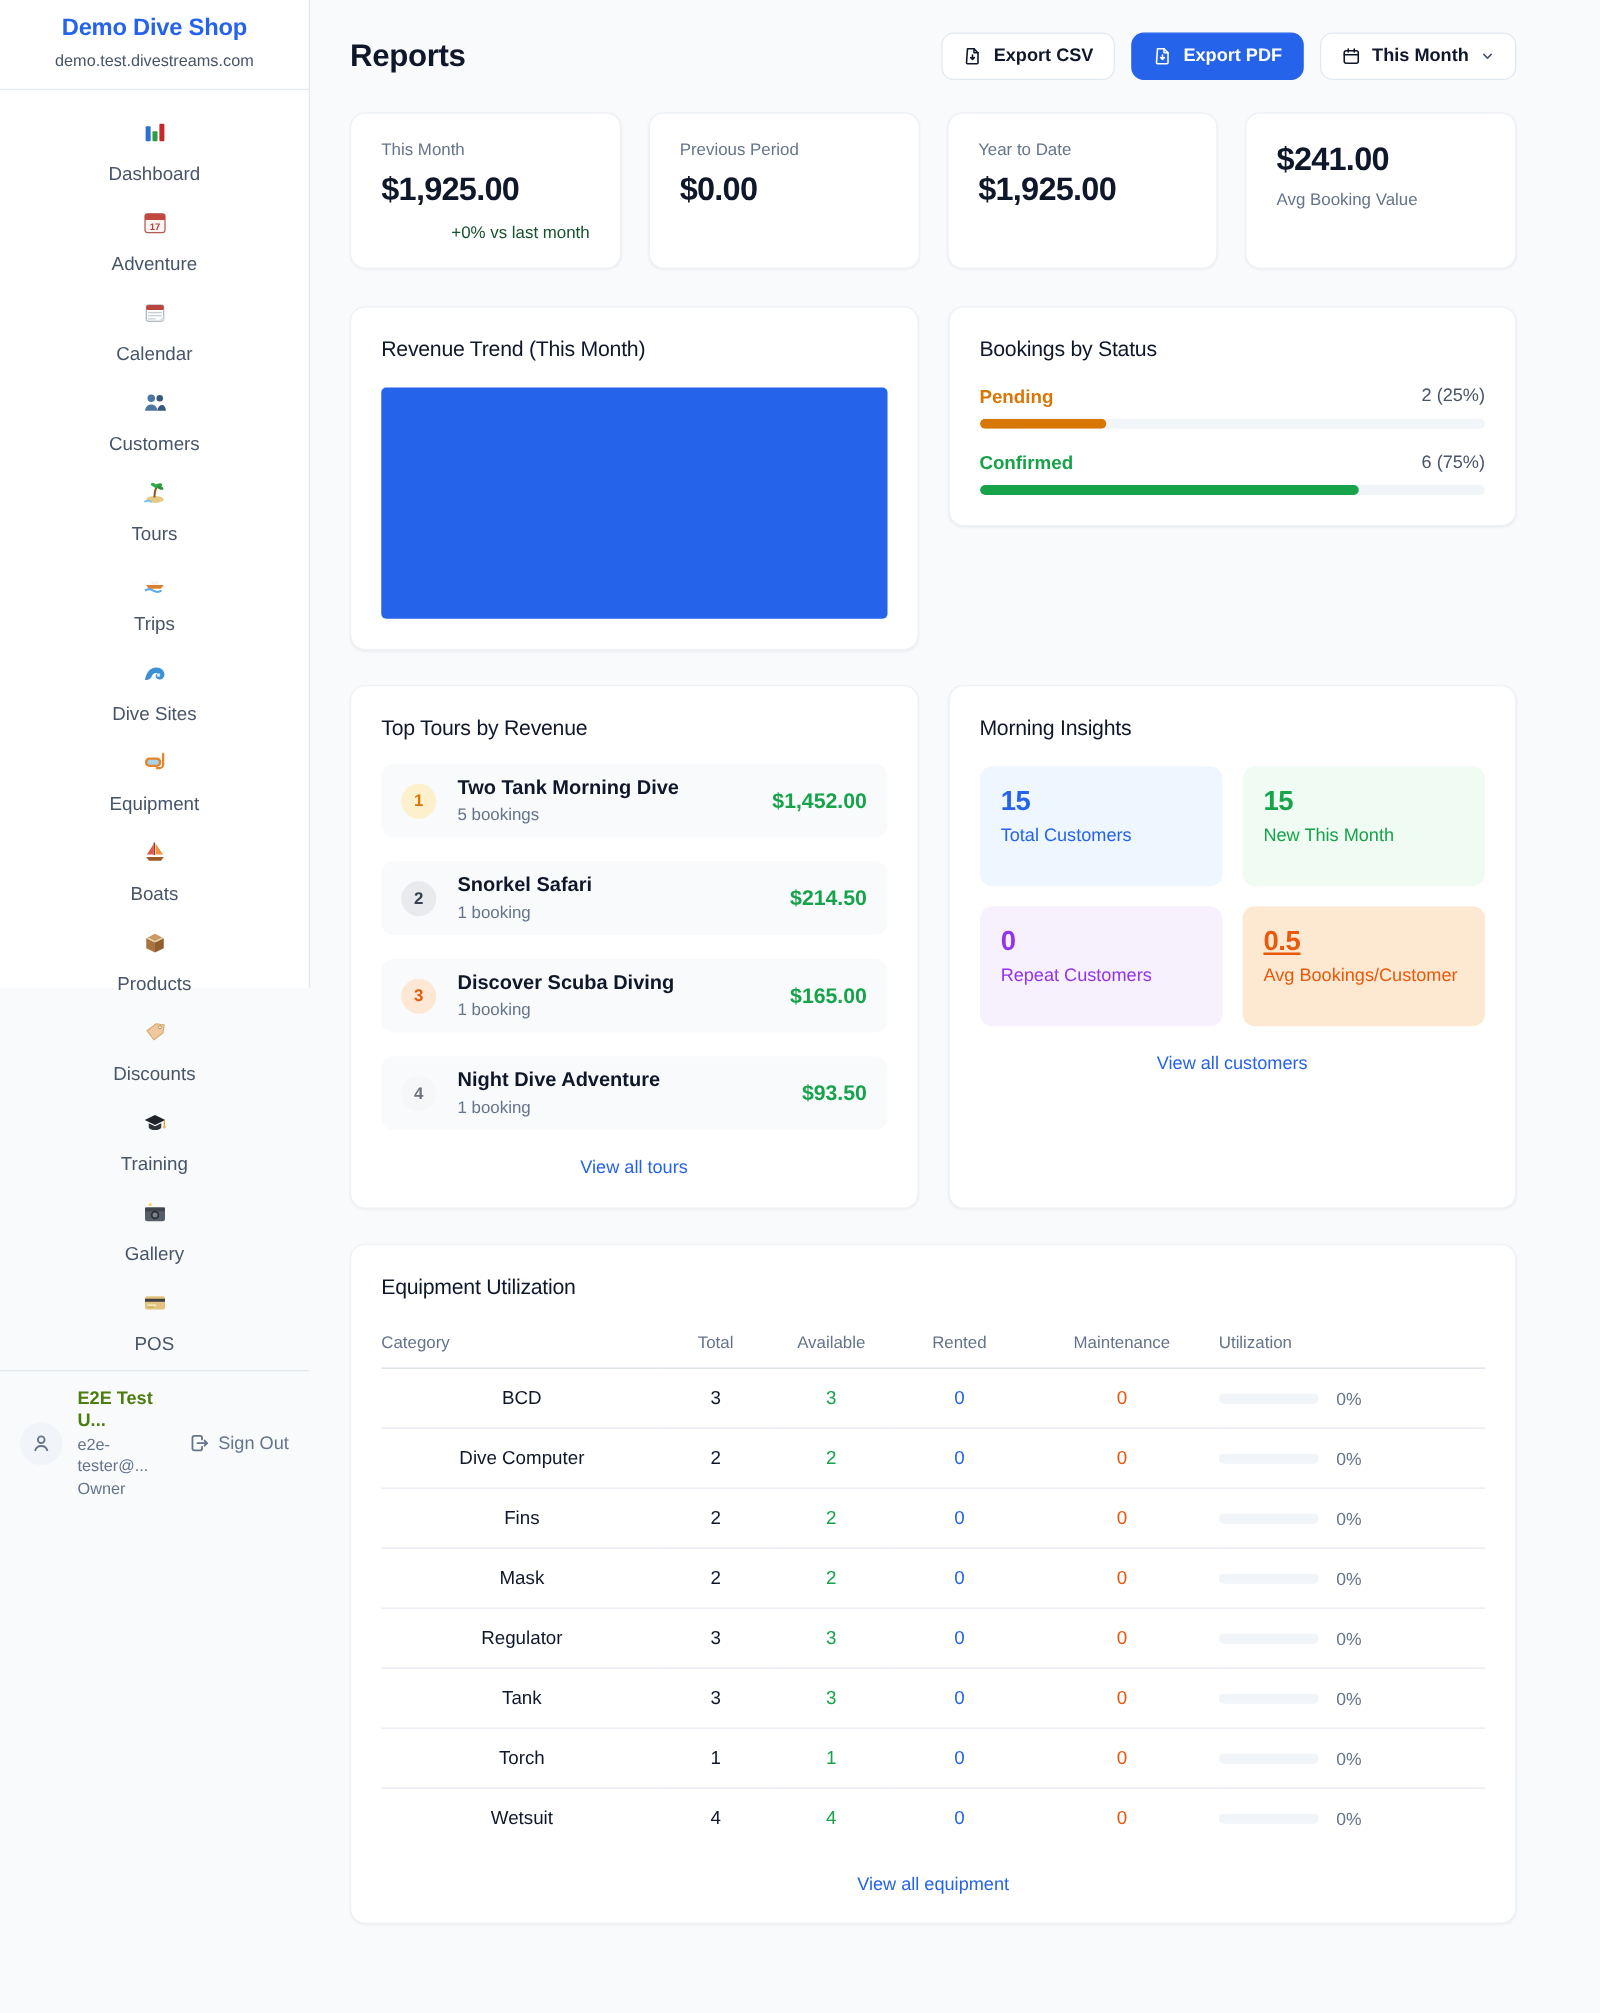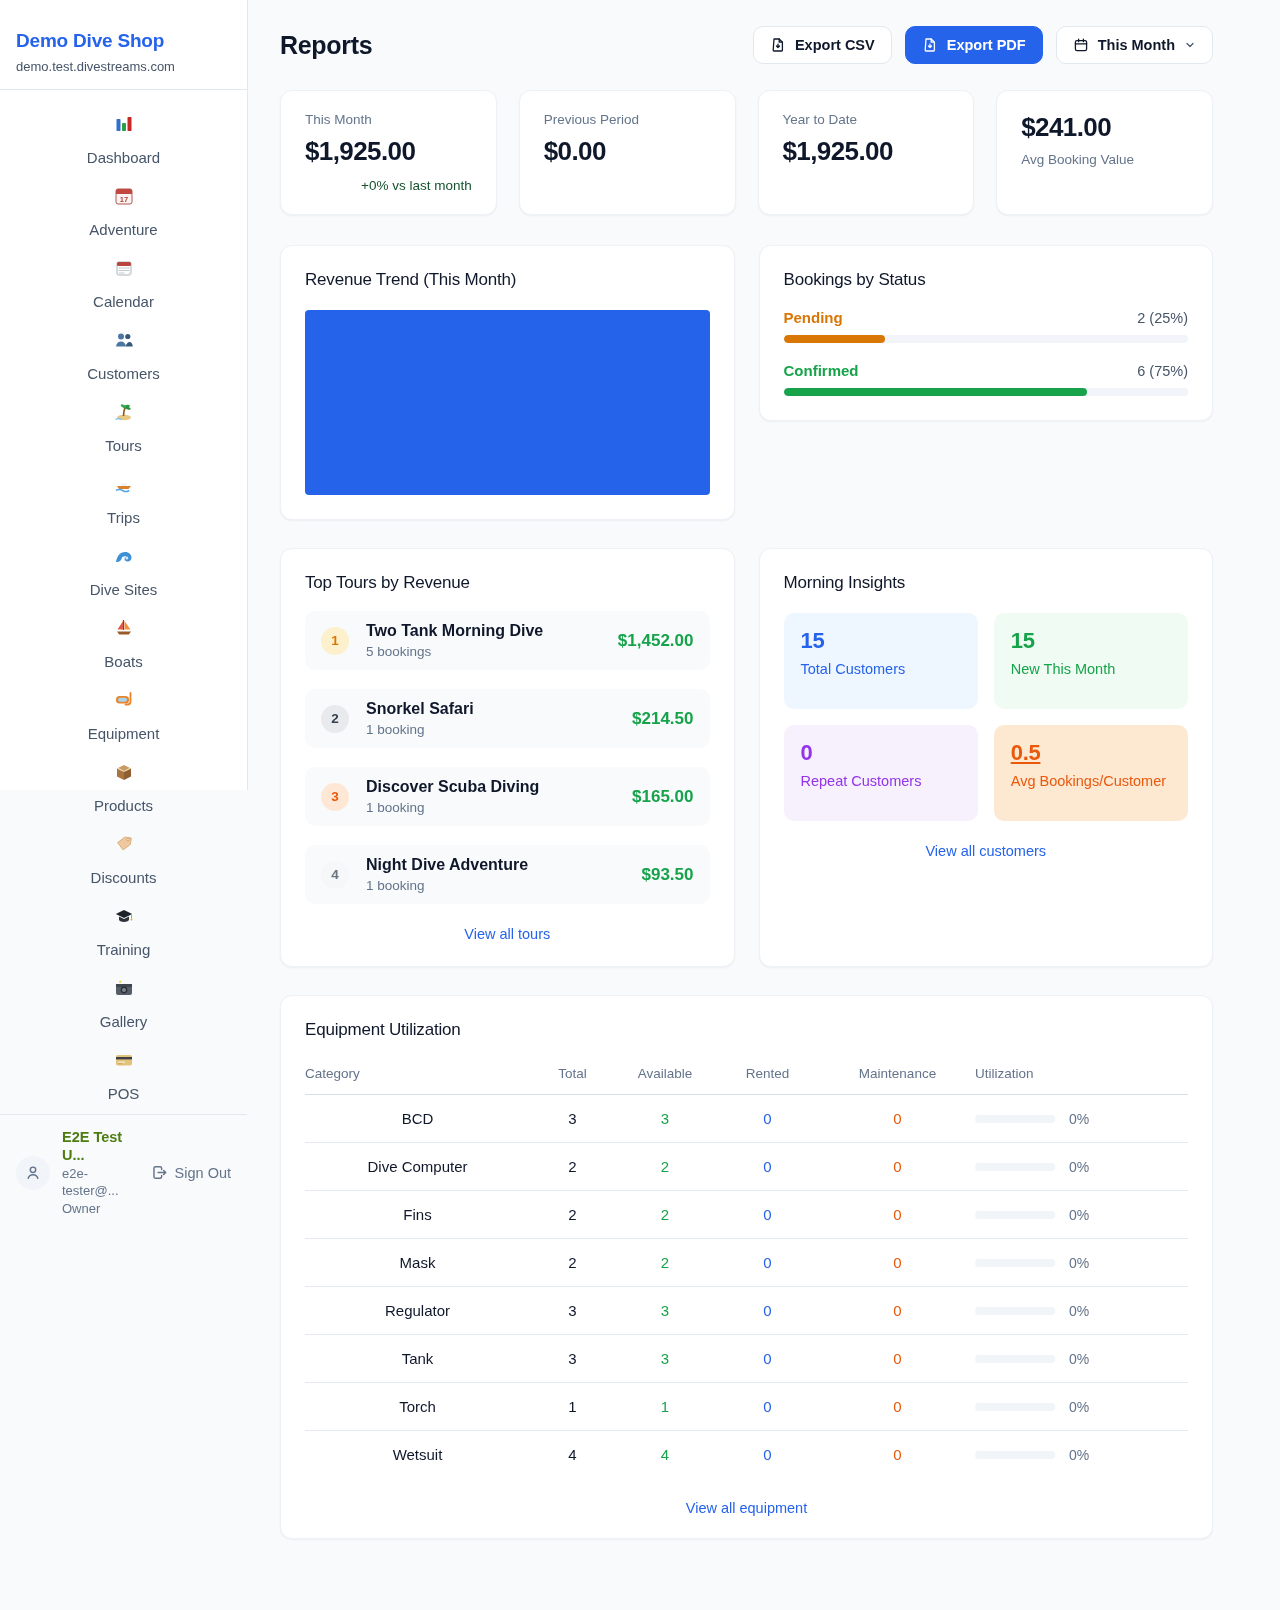--- a/index.html
+++ b/index.html
@@ -12,21 +12,21 @@
     -webkit-font-smoothing:antialiased;
   }
   .app { display:flex; align-items:flex-start; }
 
   
   .sidebar {
     width:248px; min-width:248px; height:790px;
     background:#ffffff; border-right:1px solid #e2e8f0;
     display:flex; flex-direction:column;
   }
-  .brand { padding:30px 16px 15px; border-bottom:1px solid #e2e8f0; }
+  .brand { padding:12px 16px 15px; border-bottom:1px solid #e2e8f0;text-align:center; }
   .brand-name { color:#2563eb; font-size:19px; font-weight:700; letter-spacing:-0.2px; }
   .brand-domain { color:#475569; font-size:13px; margin-top:7px; }
   .nav { padding:14px 8px 0; flex:1; }
   .nav-item {
     display:flex; align-items:center; gap:15px;
     padding:10px 16px; border-radius:8px;
     color:#475569; font-size:15px; cursor:pointer;flex-direction:column;
   }
   .nav-icon { width:20px; height:20px; display:inline-flex; }
   .nav-icon svg { width:20px; height:20px; }
@@ -76,21 +76,21 @@
   .two-col { display:grid; grid-template-columns:1fr 1fr; gap:24px; align-items:start; margin-bottom:28px; }
   .two-col.stretch { align-items:stretch; }
   .card-title { font-size:17px; font-weight:400; letter-spacing:-0.2px; }
   .pad { padding:24px; }
 
   
   .chart-block { margin-top:20px; height:185px; background:#2563eb; border-radius:4px; }
 
   
   .status-row { margin-top:19px; }
-  .status-head { display:flex; justify-content:space-between; align-items:center; font-size:15px;gap:36px; }
+  .status-head { display:flex; justify-content:space-between; align-items:flex-start; font-size:15px;gap:36px; }
   .status-label { font-weight:700; }
   .status-value { color:#475569; font-size:14.5px; }
   .track { height:8px; background:#f1f5f9; border-radius:999px; margin-top:9px; overflow:hidden; }
   .fill { height:8px; border-radius:999px; }
 
   
   .tour-list { display:flex; flex-direction:column; gap:19px; margin-top:18px; }
   .tour-row { display:flex; align-items:center; background:#f8fafc; border-radius:10px; padding:10px 16px; min-height:59px; }
   .rank { width:28px; height:28px; border-radius:50%; display:flex; align-items:center; justify-content:center; font-size:13.5px; font-weight:700; margin-right:17px; flex:none; }
   .tour-name { font-size:16px; font-weight:600; }
@@ -206,37 +206,37 @@
             <svg viewBox="0 0 20 20">
               <path d="M2 16c1-6 4-10 9-10 4 0 6.5 2.5 6.5 5.5 0 2.4-1.8 4-4 4-1.8 0-3-1.2-3-2.7 0-1.2.9-2 2-2-1.6-1-4.2-.4-5 2-.6 1.8-1.6 3.2-5.5 3.2z" fill="#3d8fd6"></path>
               <circle cx="12.8" cy="12" r="1.5" fill="#cfe8fb"></circle>
             </svg>
           </span>
           <span>Dive Sites</span>
         </div>
         <div class="nav-item">
           <span class="nav-icon">
             <svg viewBox="0 0 20 20">
+              <rect x="2" y="6" width="13" height="7.5" rx="3.5" fill="#e8852b"></rect>
+              <rect x="4" y="7.8" width="9" height="4" rx="2" fill="#a8d3ef"></rect>
+              <path d="M16.5 3v8.5a3 3 0 0 1-3 3h-2" stroke="#e8852b" stroke-width="1.8" fill="none" stroke-linecap="round"></path>
+            </svg>
+          </span>
+          <span>Equipment</span>
+        </div>
+        <div class="nav-item">
+          <span class="nav-icon">
+            <svg viewBox="0 0 20 20">
               <path d="M9.5 2v10" stroke="#7a4a21" stroke-width="1.2"></path>
               <path d="M9 3 3.5 11.5H9z" fill="#e2574c"></path>
               <path d="M10.5 3l6 8.5h-6z" fill="#f0923e"></path>
               <path d="M3 13.5h14l-2.2 3H5.2z" fill="#9a5b28"></path>
             </svg>
           </span>
           <span>Boats</span>
-        </div>
-        <div class="nav-item">
-          <span class="nav-icon">
-            <svg viewBox="0 0 20 20">
-              <rect x="2" y="6" width="13" height="7.5" rx="3.5" fill="#e8852b"></rect>
-              <rect x="4" y="7.8" width="9" height="4" rx="2" fill="#a8d3ef"></rect>
-              <path d="M16.5 3v8.5a3 3 0 0 1-3 3h-2" stroke="#e8852b" stroke-width="1.8" fill="none" stroke-linecap="round"></path>
-            </svg>
-          </span>
-          <span>Equipment</span>
         </div>
         <div class="nav-item">
           <span class="nav-icon">
             <svg viewBox="0 0 20 20">
               <path d="M3 6.5 10 3l7 3.5-7 3.5z" fill="#c99a63"></path>
               <path d="M3 6.5v8L10 18v-8z" fill="#a9743f"></path>
               <path d="M17 6.5v8L10 18v-8z" fill="#8f5f30"></path>
               <path d="M9.2 9.6 2.9 6.4l1.2-.6 6.4 3.2zM10.8 9.6l6.3-3.2-1.2-.6-6.4 3.2z" fill="#e8d9b0"></path>
             </svg>
           </span>

